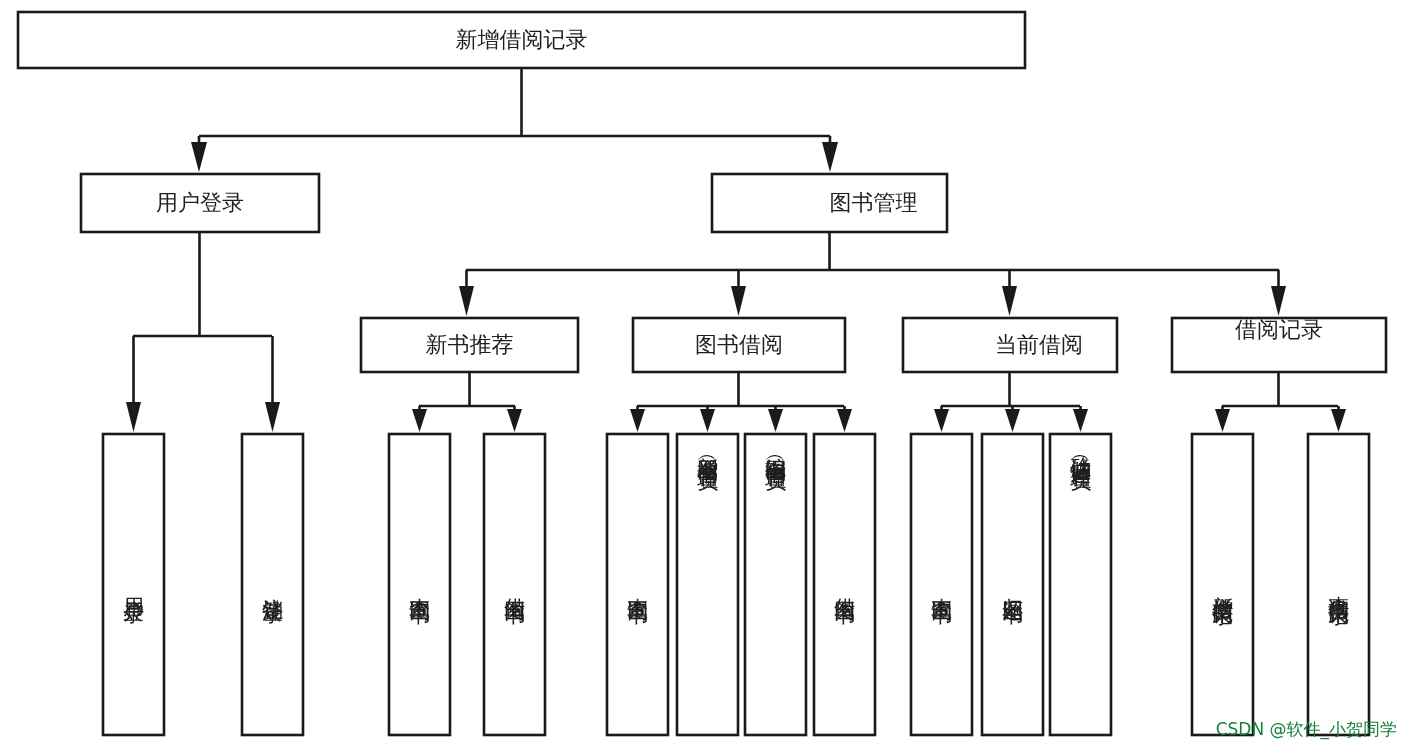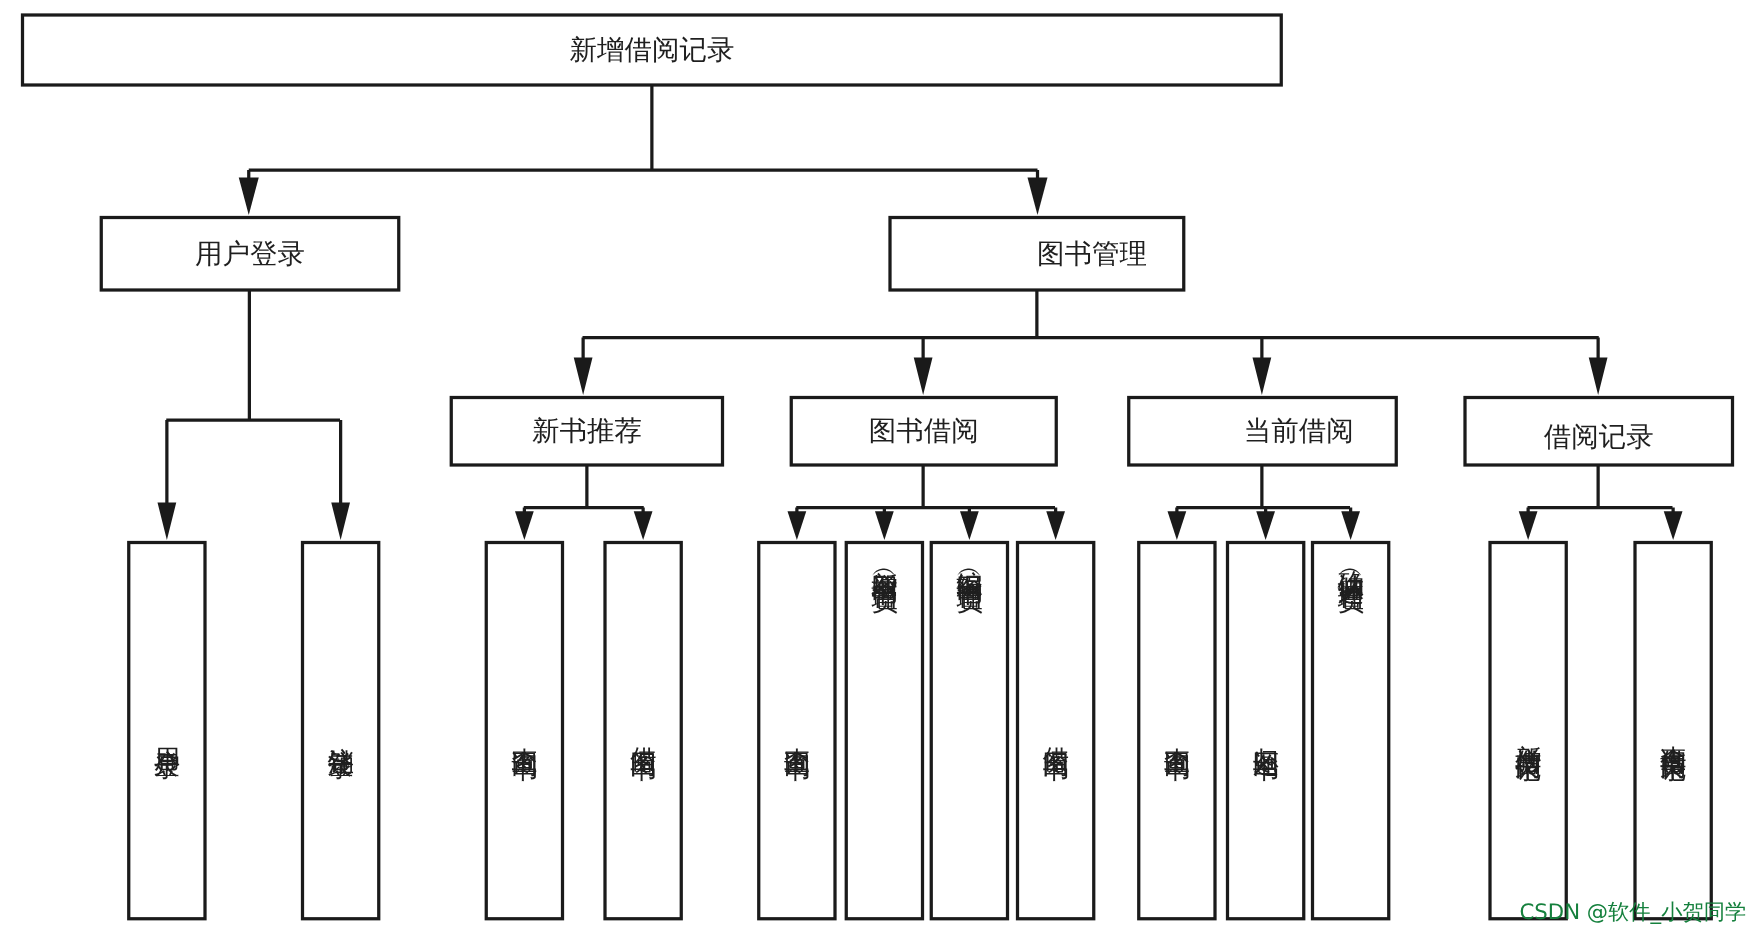--- a/index.html
+++ b/index.html
@@ -200,21 +200,21 @@
 
   <div class="hlabel-wrap" style="left:361px; top:318px; width:217px; height:54px;">
     <span class="hlabel-text">新书推荐</span>
   </div>
   <div class="hlabel-wrap" style="left:633px; top:318px; width:212px; height:54px;">
     <span class="hlabel-text">图书借阅</span>
   </div>
   <div class="hlabel-wrap" style="left:932px; top:318px; width:214px; height:54px;">
     <span class="hlabel-text">当前借阅</span>
   </div>
-  <div class="hlabel-wrap" style="left:1172px; top:323px; width:214px; height:54px;">
+  <div class="hlabel-wrap" style="left:1172px; top:303px; width:214px; height:54px;">
     <span class="hlabel-text">借阅记录</span>
   </div>
 
   <div class="vlabel-wrap" style="left:103px; top:434px; width:61px; height:301px;">
     <span class="vlabel-text">用户登录</span>
   </div>
   <div class="vlabel-wrap" style="left:242px; top:434px; width:61px; height:301px;">
     <span class="vlabel-text">注销登录</span>
   </div>
   <div class="vlabel-wrap" style="left:389px; top:434px; width:61px; height:301px;">

